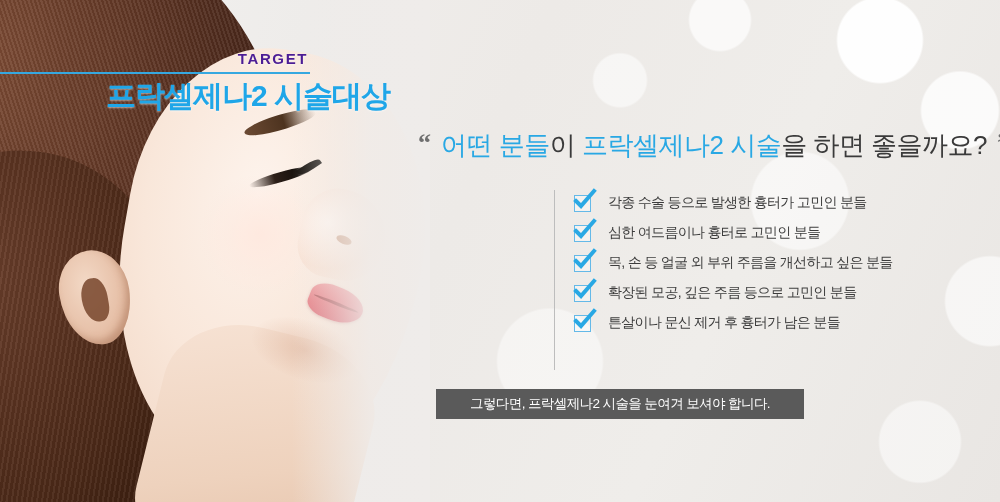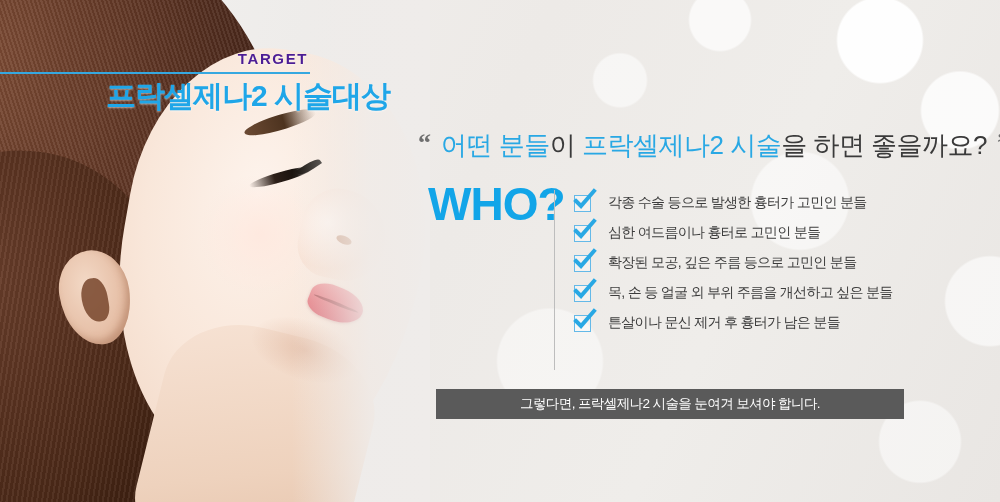--- a/index.html
+++ b/index.html
@@ -268,21 +268,21 @@
     font-size: 14px;
     color: #3c3c3c;
     letter-spacing: -0.7px;
     white-space: nowrap;
   }
 
   
   .bottom-bar {
     position: absolute;
     left: 436px; top: 389px;
-    width: 468px; height: 30px;
+    width: 368px; height: 30px;
     background: #5a5a5a;
     display: flex;
     align-items: center;
     justify-content: center;
   }
   .bottom-bar span {
     font-size: 13.5px;
     color: #ffffff;
     letter-spacing: -0.6px;
     white-space: nowrap;
@@ -322,21 +322,20 @@
   </div>
 
   <div class="quote-row">
     <span class="qmark open">“</span>
     <span class="quote-text">
       <span class="hl">어떤 분들</span><span>이 </span><span class="hl">프락셀제나2 시술</span><span>을 하면 좋을까요?</span>
     </span>
     <span class="qmark close">”</span>
   </div>
 
-  <div class="who">WHO?</div>
 
   <div class="v-divider"></div>
 
   <div class="checklist">
 
     <div class="check-item">
       <span class="chk">
         <svg viewBox="0 0 22 22" aria-hidden="true">
             <path d="M2 11 L7 16 L20 1" fill="none" stroke="#29a8e4" stroke-width="4" stroke-linecap="square"></path>
           </svg>
@@ -353,30 +352,30 @@
       <span class="check-label">심한 여드름이나 흉터로 고민인 분들</span>
     </div>
 
 
     <div class="check-item">
       <span class="chk">
         <svg viewBox="0 0 22 22" aria-hidden="true">
             <path d="M2 11 L7 16 L20 1" fill="none" stroke="#29a8e4" stroke-width="4" stroke-linecap="square"></path>
           </svg>
       </span>
+      <span class="check-label">목, 손 등 얼굴 외 부위 주름을 개선하고 싶은 분들</span>
+    </div>
+
+    <div class="check-item">
+      <span class="chk">
+        <svg viewBox="0 0 22 22" aria-hidden="true">
+            <path d="M2 11 L7 16 L20 1" fill="none" stroke="#29a8e4" stroke-width="4" stroke-linecap="square"></path>
+          </svg>
+      </span>
       <span class="check-label">확장된 모공, 깊은 주름 등으로 고민인 분들</span>
-    </div>
-
-    <div class="check-item">
-      <span class="chk">
-        <svg viewBox="0 0 22 22" aria-hidden="true">
-            <path d="M2 11 L7 16 L20 1" fill="none" stroke="#29a8e4" stroke-width="4" stroke-linecap="square"></path>
-          </svg>
-      </span>
-      <span class="check-label">목, 손 등 얼굴 외 부위 주름을 개선하고 싶은 분들</span>
     </div>
 
     <div class="check-item">
       <span class="chk">
         <svg viewBox="0 0 22 22" aria-hidden="true">
             <path d="M2 11 L7 16 L20 1" fill="none" stroke="#29a8e4" stroke-width="4" stroke-linecap="square"></path>
           </svg>
       </span>
       <span class="check-label">튼살이나 문신 제거 후 흉터가 남은 분들</span>
     </div>

